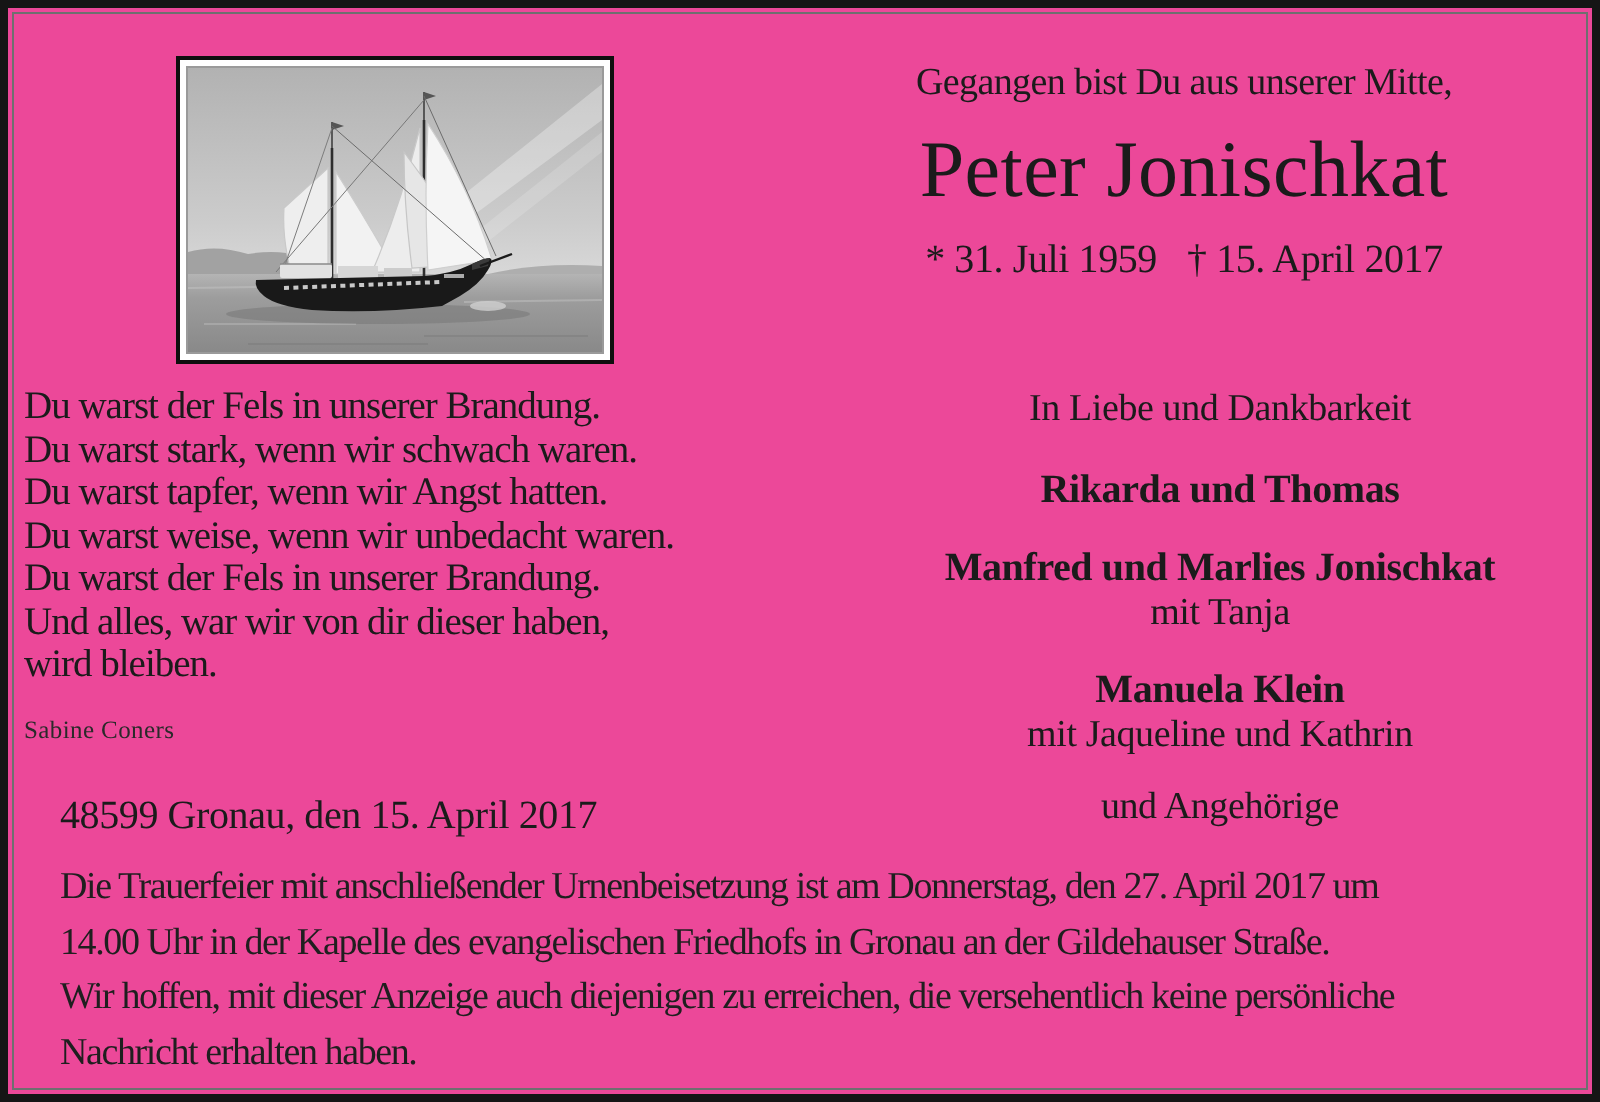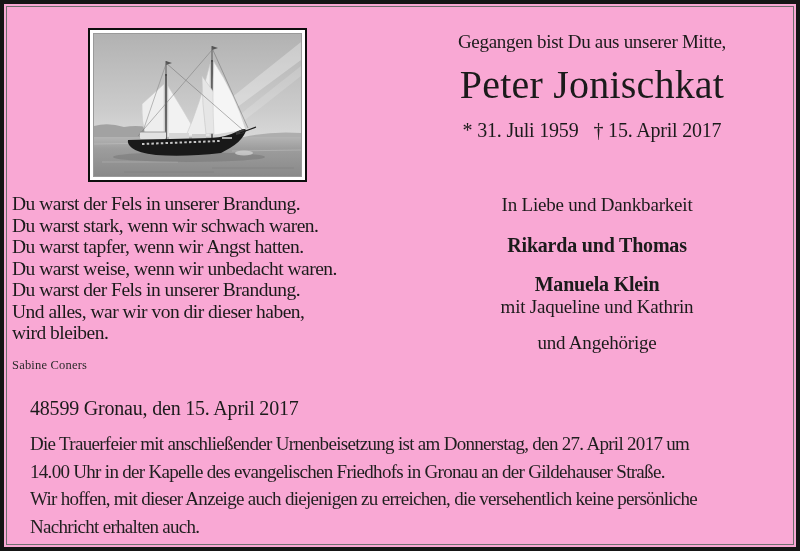--- a/index.html
+++ b/index.html
@@ -1,19 +1,19 @@
 <!DOCTYPE html>
 <html><head>
 <meta charset="utf-8">
 <style>
   html,body{margin:0;padding:0;background:#ffffff;}
   body{width:800px;height:551px;overflow:hidden;}
   .sheet{
     position:relative;width:800px;height:551px;box-sizing:border-box;
-    background:#f9a8d4;border:4px solid #151515;
+    background:#ec4899;border:4px solid #151515;
     font-family:"Liberation Serif","DejaVu Serif",serif;color:#1b1b1b;
     overflow:hidden;
   }
   .inner-rule{position:absolute;inset:2px;border:1px solid #6f6f6f;pointer-events:none;}
 
   
   .photo-frame{
     position:absolute;left:84px;top:24px;width:219px;height:154px;
     box-sizing:border-box;border:2px solid #0e0e0e;background:#fff;padding:4px;
   }
@@ -25,21 +25,21 @@
   .deceased-name{margin-top:9px;font-size:40px;line-height:46px;letter-spacing:0.2px;}
   .dates{margin-top:10px;font-size:20px;line-height:24px;letter-spacing:-0.2px;white-space:nowrap;}
   .dates .death{margin-left:15px;}
 
   
   .poem{position:absolute;left:8px;top:189px;width:356px;}
   .poem-line{font-size:19.5px;line-height:21.5px;letter-spacing:-0.5px;white-space:nowrap;}
   .poem-attr{margin-top:14px;font-size:12.5px;line-height:15px;letter-spacing:0.2px;color:#2a2a2a;}
 
   
-  .col-right{position:absolute;left:423px;top:190px;width:340px;text-align:center;}
+  .col-right{position:absolute;left:436px;top:190px;width:340px;text-align:center;}
   .cond-intro{font-size:19px;line-height:22px;letter-spacing:-0.2px;}
   .mourner-group{margin-top:16px;}
   .mourner-group.first{margin-top:18px;}
   .m-name{font-size:20px;line-height:23px;font-weight:bold;letter-spacing:-0.2px;white-space:nowrap;}
   .m-sub{font-size:19px;line-height:22px;letter-spacing:-0.2px;}
   .cond-outro{margin-top:14px;font-size:19px;line-height:22px;letter-spacing:-0.2px;}
 
   
   .city-date{position:absolute;left:26px;top:392px;font-size:20px;line-height:24px;letter-spacing:-0.2px;white-space:nowrap;}
   .funeral{position:absolute;left:26px;top:426px;width:748px;}
@@ -135,27 +135,31 @@
     <div class="poem-line">wird bleiben.</div>
     <div class="poem-attr">Sabine Coners</div>
   </div>
 
   <div class="col-right">
     <div class="cond-intro">In Liebe und Dankbarkeit</div>
     <div class="mourner-group first">
       <div class="m-name">Rikarda und Thomas</div>
     </div>
     <div class="mourner-group">
+      <div class="m-name">Manfred und Marlies Jonischkat</div>
+      <div class="m-sub">mit Tanja</div>
+    </div>
+    <div class="mourner-group">
       <div class="m-name">Manuela Klein</div>
       <div class="m-sub">mit Jaqueline und Kathrin</div>
     </div>
     <div class="cond-outro">und Angehörige</div>
   </div>
 
   <div class="city-date">48599 Gronau, den 15. April 2017</div>
 
   <div class="funeral">
     <div class="f-line">Die Trauerfeier mit anschließender Urnenbeisetzung ist am Donnerstag, den 27. April 2017 um</div>
     <div class="f-line">14.00 Uhr in der Kapelle des evangelischen Friedhofs in Gronau an der Gildehauser Straße.</div>
     <div class="f-line">Wir hoffen, mit dieser Anzeige auch diejenigen zu erreichen, die versehentlich keine persönliche</div>
-    <div class="f-line">Nachricht erhalten auch.</div>
+    <div class="f-line">Nachricht erhalten haben.</div>
   </div>
 </div>
 
 </body></html>

